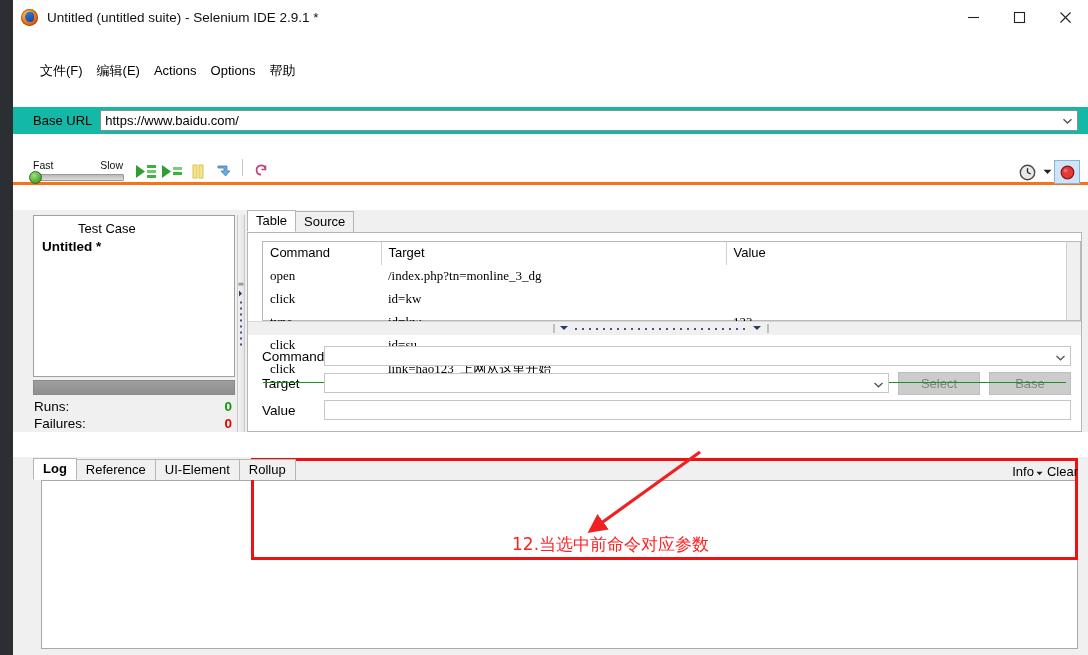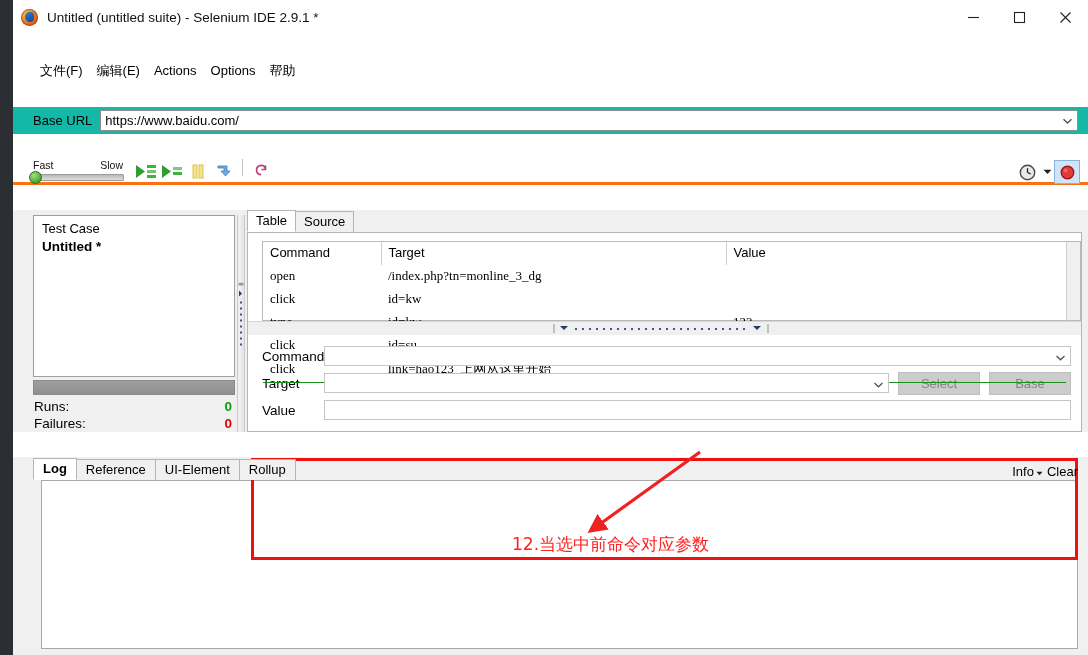--- a/index.html
+++ b/index.html
@@ -122,21 +122,21 @@
     flex: 1 1 auto; display: flex; min-height: 0;
     background: #f0f0f0; padding: 0 0 0 20px;
   }
 
   
   #sidebar { width: 202px; flex: 0 0 202px; display: flex; flex-direction: column; padding-top: 5px; }
   #testcase-box {
     flex: 1 1 auto; border: 1px solid #a0a0a0; background: #fff;
     display: flex; flex-direction: column; min-height: 0;
   }
-  #testcase-header { font-size: 13px; padding: 5px 8px 2px 8px; color: #000; }
+  #testcase-header { font-size: 13px; padding: 5px 8px 2px 8px; color: #000; margin-left: 36px; }
   #testcase-list { flex: 1 1 auto; overflow: hidden; }
   .testcase-item { font-size: 13.5px; font-weight: bold; padding: 1px 8px; color: #000; }
   #progressbar {
     height: 15px; margin-top: 3px;
     background: linear-gradient(#9e9e9e, #8f8f8f);
     border: 1px solid #8a8a8a;
   }
   #counters { padding-top: 3px; font-size: 13.5px; }
   .counter-row { display: flex; justify-content: space-between; padding: 1px 3px 1px 1px; }
   .counter-label { color: #000; }

